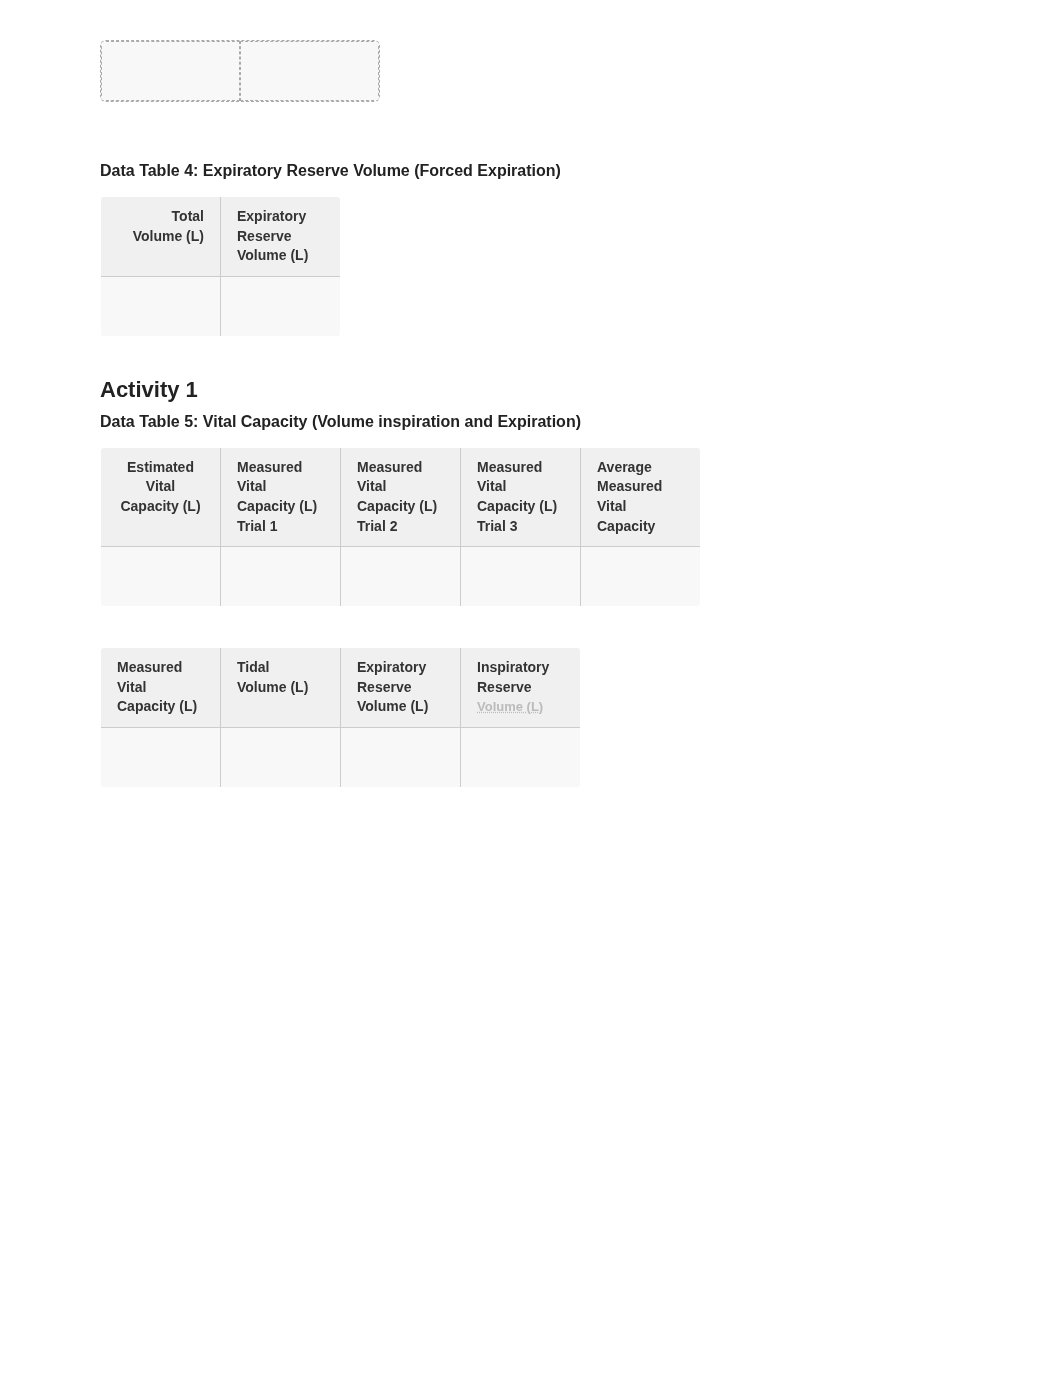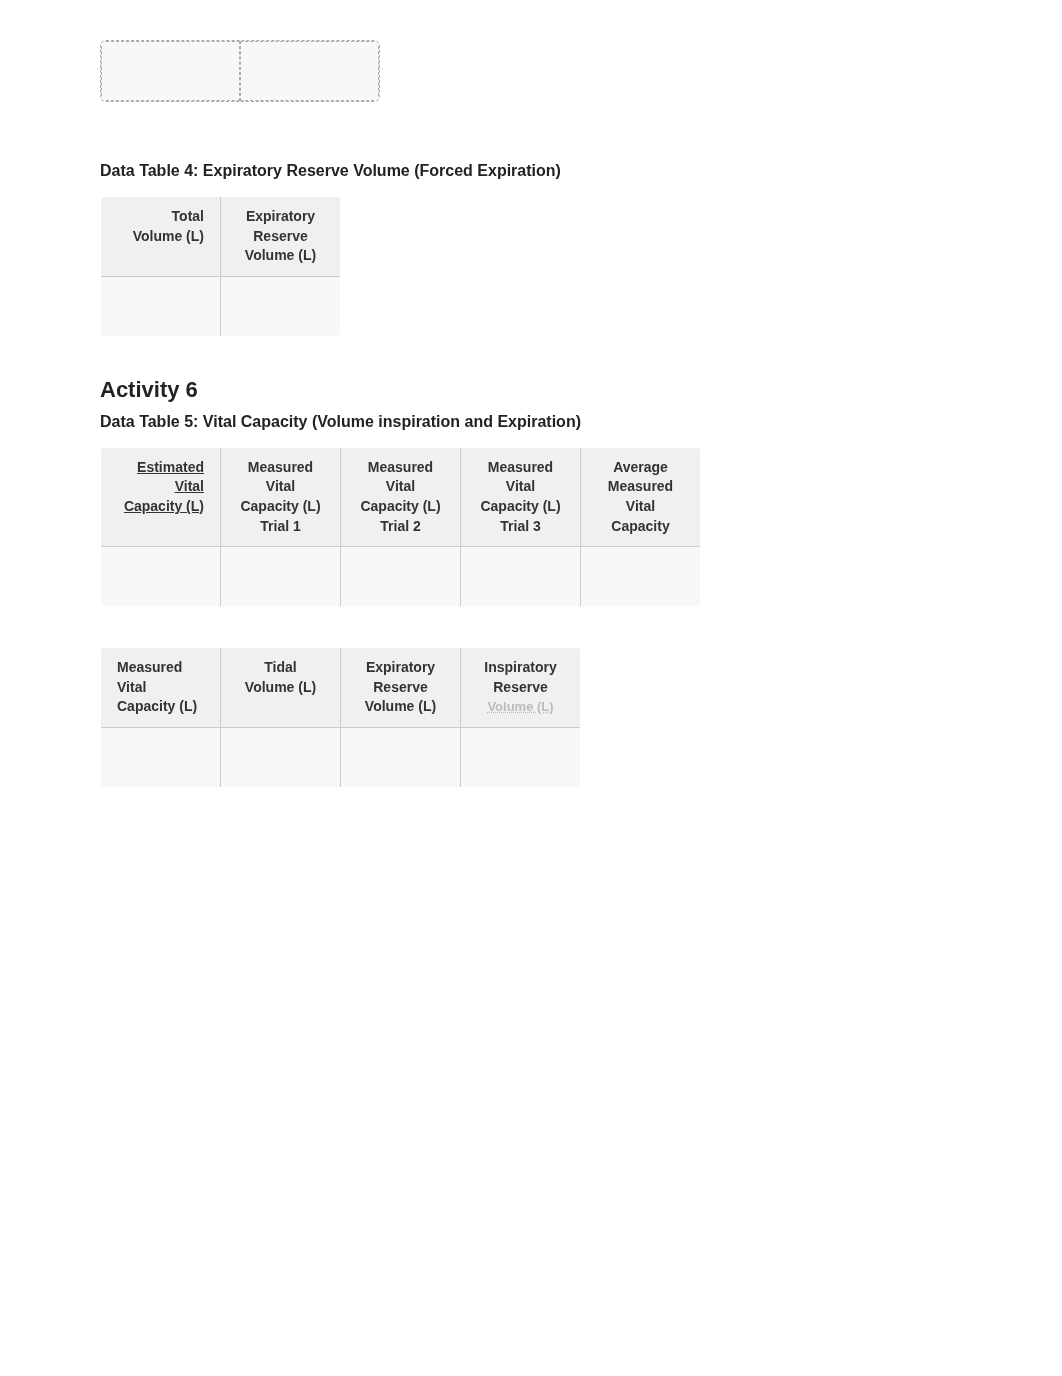--- a/index.html
+++ b/index.html
@@ -55,21 +55,21 @@
       margin-bottom: 40px;
       border: 1.5px solid #ccc;
       border-radius: 4px;
       overflow: hidden;
     }
 
     .data-table th,
     .data-table td {
       border: 1.5px solid #ccc;
       padding: 10px 16px;
-      text-align: center;
+      text-align: left;
       vertical-align: top;
       min-width: 120px;
       min-height: 50px;
     }
 
     .data-table th {
       background: #f0f0f0;
       font-weight: 600;
       font-size: 14px;
       line-height: 1.4;
@@ -80,22 +80,21 @@
       height: 60px;
     }
 
     
     .table-act4 th:first-child {
       text-align: right;
     }
 
     
     .table-act5 th:first-child {
-      text-align: right;
-      text-decoration: underline;
+      text-align: center;
     }
 
     
     .table-act6 th:first-child {
       text-align: left;
     }
 
     .activity-block {
       margin-bottom: 20px;
     }
@@ -127,21 +126,21 @@
     <tbody>
       <tr>
         <td></td>
         <td></td>
       </tr>
     </tbody>
   </table>
 </div>
 
 <div class="activity-block">
-  <div class="section-title">Activity 6</div>
+  <div class="section-title">Activity 1</div>
   <div class="table-title">Data Table 5: Vital Capacity (Volume inspiration and Expiration)</div>
 
   <table class="data-table table-act5">
     <thead>
       <tr>
         <th>Estimated<br>Vital<br>Capacity (L)</th>
         <th>Measured<br>Vital<br>Capacity (L)<br>Trial 1</th>
         <th>Measured<br>Vital<br>Capacity (L)<br>Trial 2</th>
         <th>Measured<br>Vital<br>Capacity (L)<br>Trial 3</th>
         <th>Average<br>Measured<br>Vital<br>Capacity</th>

